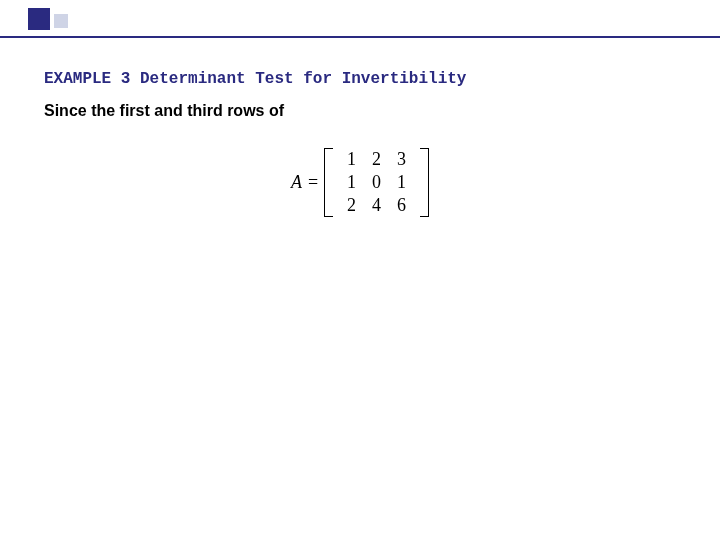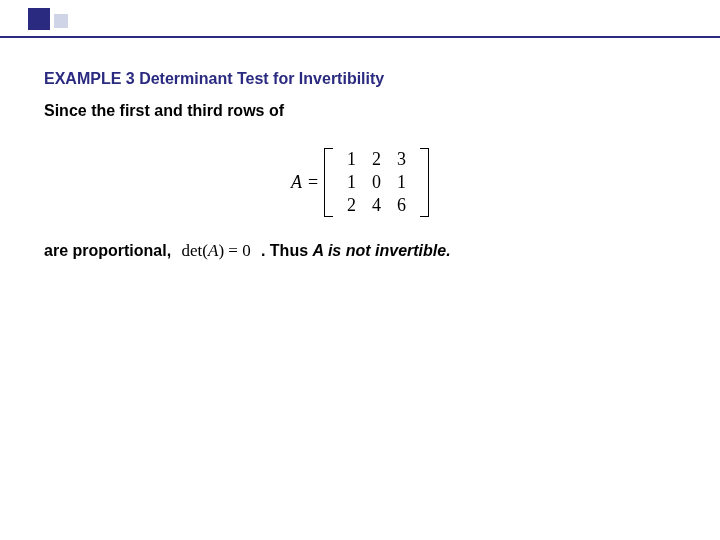--- a/index.html
+++ b/index.html
@@ -34,20 +34,21 @@
     height: 14px;
     background: #cfd4e6;
   }
   .content {
     padding: 32px 44px 0 44px;
   }
   .heading {
     color: #2a2a80;
     font-weight: bold;
     font-size: 16px;
+    font-family: Liberation Mono, monospace;
   }
   .line2 {
     font-weight: bold;
     font-size: 16px;
     color: #000;
     margin-top: 14px;
   }
   .matrix-wrap {
     text-align: center;
     margin: 28px 0 24px 0;
@@ -127,22 +128,14 @@
           <td>2</td>
           <td>4</td>
           <td>6</td>
         </tr>
       </tbody>
         </table>
       <span class="bracket right"></span>
     </span>
   </div>
 
-  <div class="line3">
-    <span class="bold">are proportional, </span>
-    <span class="detexpr">
-      <span>det</span><span>(</span><span class="italicA">A</span><span>)</span><span> = </span><span>0</span>
-    </span>
-    <span class="bold"> . Thus </span>
-    <span class="bi">A is not invertible.</span>
-  </div>
 
 </div>
 
 </body></html>

